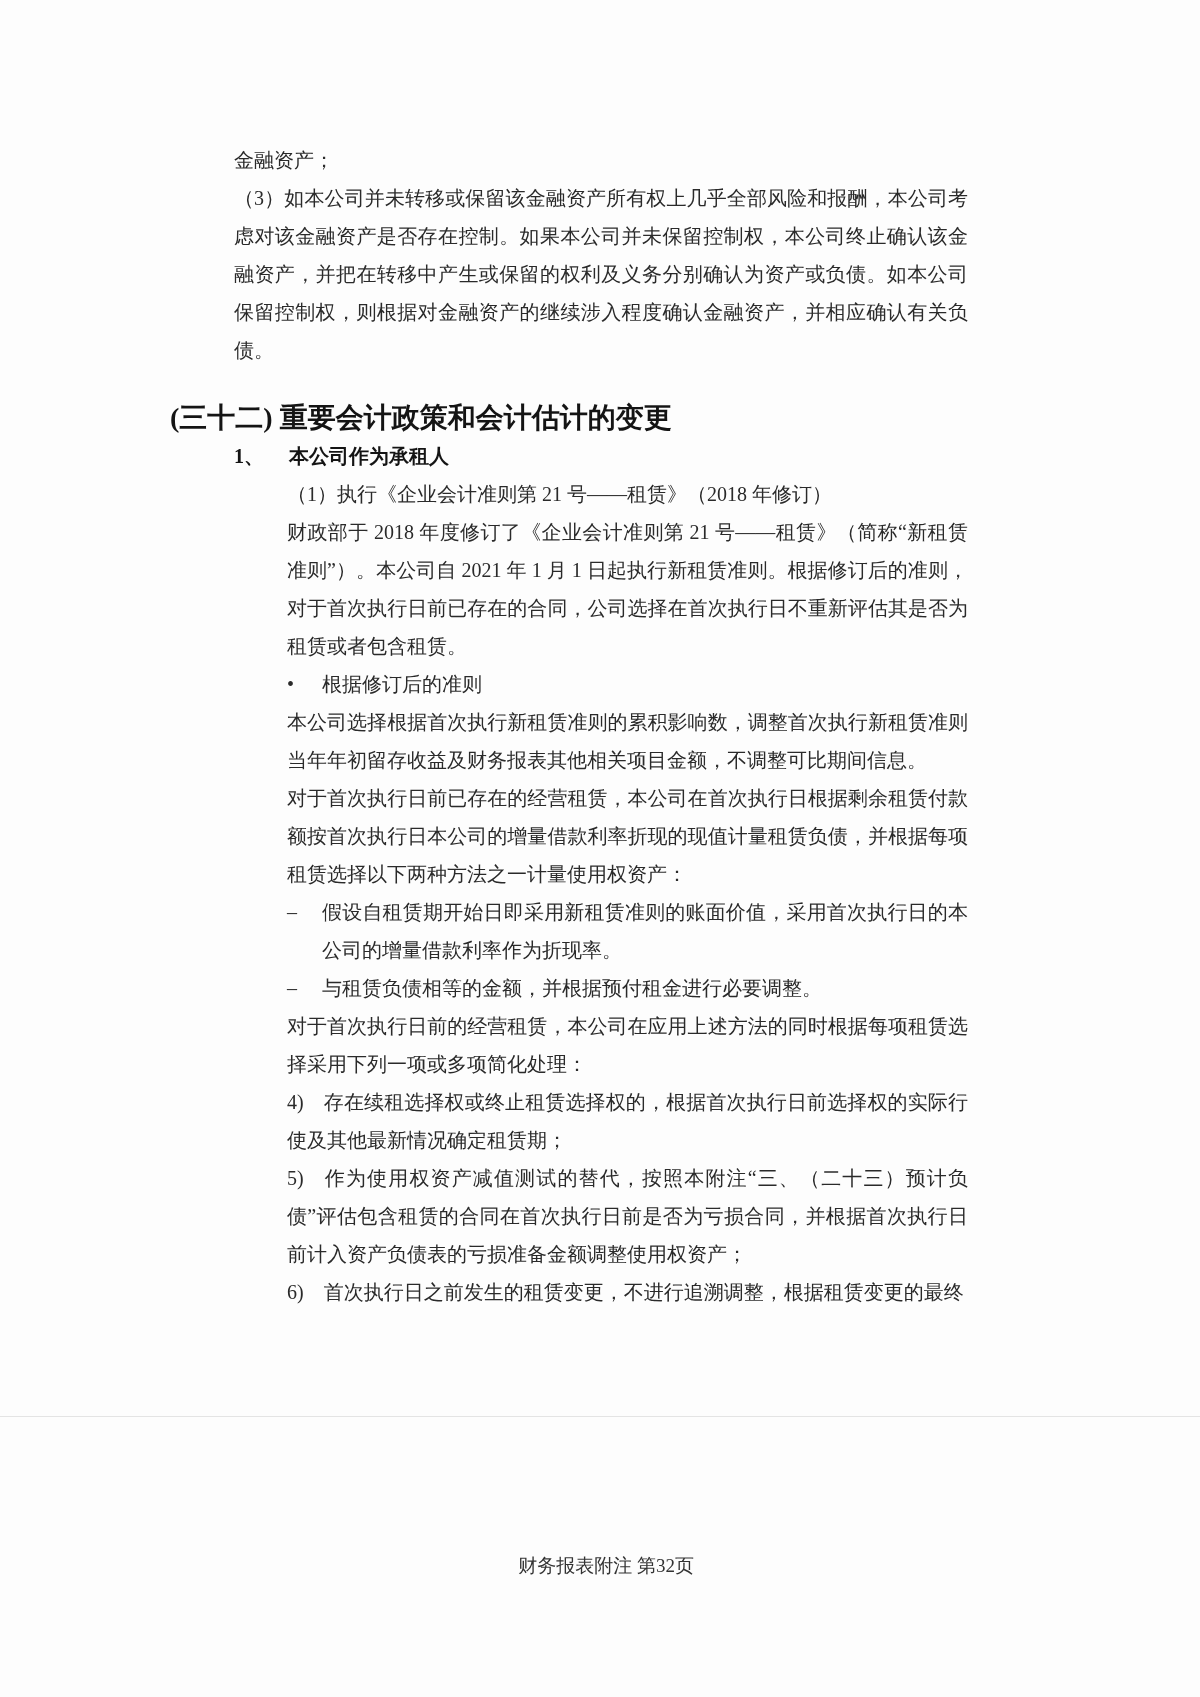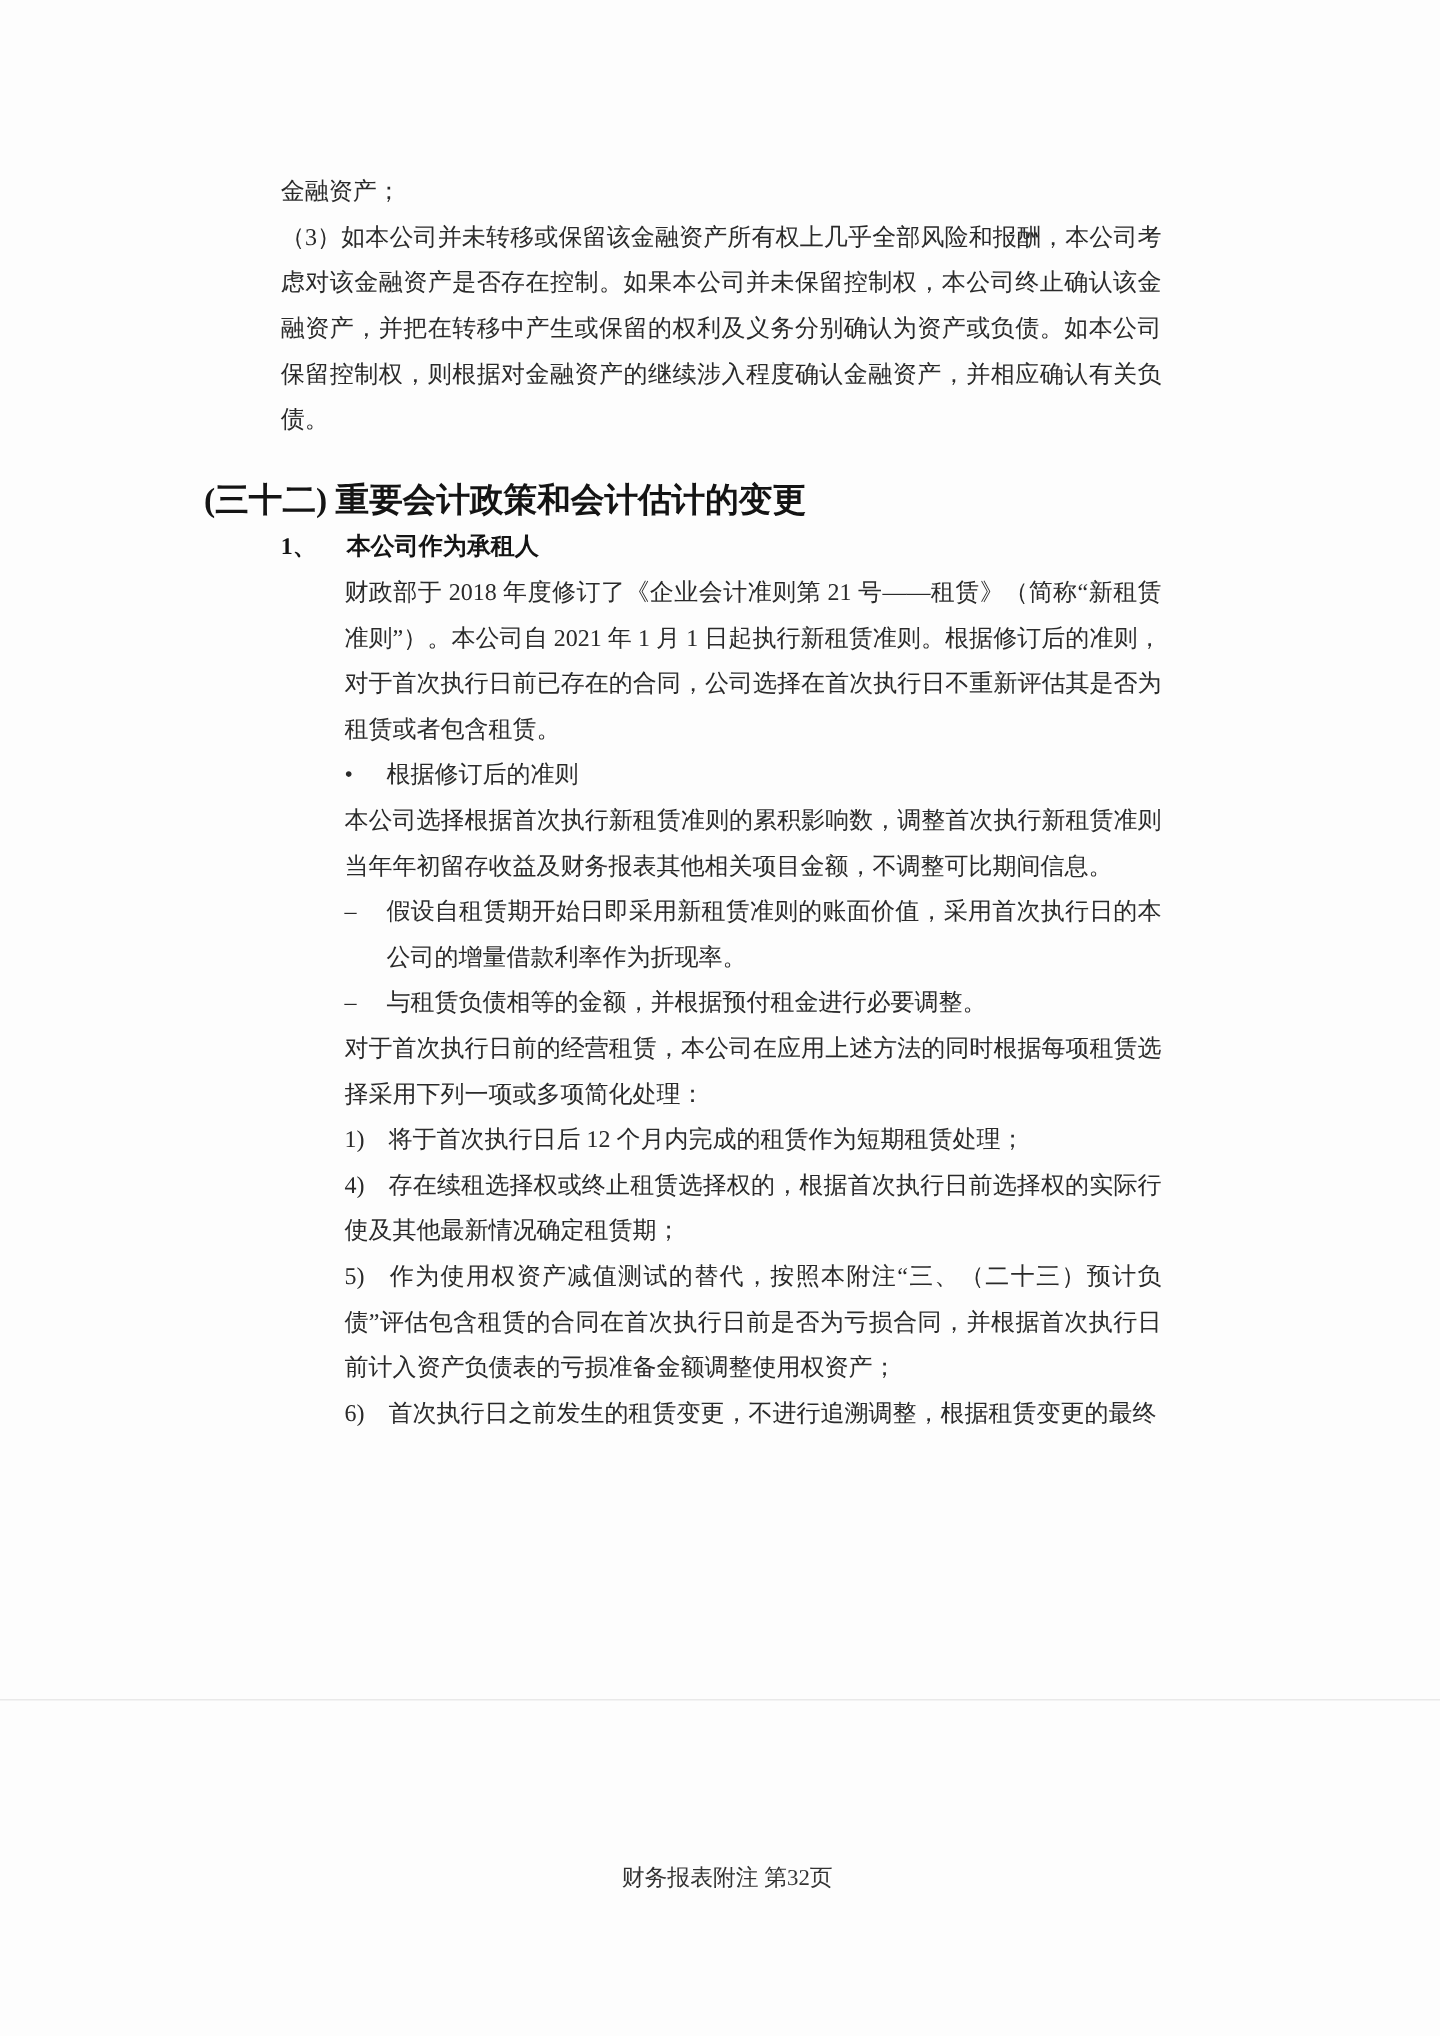--- a/index.html
+++ b/index.html
@@ -70,41 +70,42 @@
     <p class="l1 just">（3）如本公司并未转移或保留该金融资产所有权上几乎全部风险和报酬，本公司考虑对该金融资产是否存在控制。如果本公司并未保留控制权，本公司终止确认该金融资产，并把在转移中产生或保留的权利及义务分别确认为资产或负债。如本公司保留控制权，则根据对金融资产的继续涉入程度确认金融资产，并相应确认有关负债。</p>
 
     <h2 class="sec">(三十二) 重要会计政策和会计估计的变更</h2>
 
     <div class="subhead">
       <span class="sub-num">1、</span>
       <span class="sub-title">本公司作为承租人</span>
     </div>
 
     <div class="l2">
+      <p>（1）执行《企业会计准则第 21 号——租赁》（2018 年修订）</p>
       <p class="just">财政部于 2018 年度修订了《企业会计准则第 21 号——租赁》（简称“新租赁准则”）。本公司自 2021 年 1 月 1 日起执行新租赁准则。根据修订后的准则，对于首次执行日前已存在的合同，公司选择在首次执行日不重新评估其是否为租赁或者包含租赁。</p>
 
       <div class="li">
         <span class="marker">•</span>
         <span class="li-text">根据修订后的准则</span>
       </div>
 
       <p class="just">本公司选择根据首次执行新租赁准则的累积影响数，调整首次执行新租赁准则当年年初留存收益及财务报表其他相关项目金额，不调整可比期间信息。</p>
+      <p class="just">对于首次执行日前已存在的经营租赁，本公司在首次执行日根据剩余租赁付款额按首次执行日本公司的增量借款利率折现的现值计量租赁负债，并根据每项租赁选择以下两种方法之一计量使用权资产：</p>
 
       <div class="li">
         <span class="marker">–</span>
         <span class="li-text">假设自租赁期开始日即采用新租赁准则的账面价值，采用首次执行日的本公司的增量借款利率作为折现率。</span>
       </div>
       <div class="li">
         <span class="marker">–</span>
         <span class="li-text">与租赁负债相等的金额，并根据预付租金进行必要调整。</span>
       </div>
 
       <p class="just">对于首次执行日前的经营租赁，本公司在应用上述方法的同时根据每项租赁选择采用下列一项或多项简化处理：</p>
 
-      <p class="num-item just"><span class="num">1)</span><span>将于首次执行日后 12 个月内完成的租赁作为短期租赁处理；</span></p>
       <p class="num-item just"><span class="num">4)</span><span>存在续租选择权或终止租赁选择权的，根据首次执行日前选择权的实际行使及其他最新情况确定租赁期；</span></p>
       <p class="num-item just"><span class="num">5)</span><span>作为使用权资产减值测试的替代，按照本附注“三、（二十三）预计负债”评估包含租赁的合同在首次执行日前是否为亏损合同，并根据首次执行日前计入资产负债表的亏损准备金额调整使用权资产；</span></p>
       <p class="num-item just"><span class="num">6)</span><span>首次执行日之前发生的租赁变更，不进行追溯调整，根据租赁变更的最终</span></p>
     </div>
   </div>
 
   <div class="footer">财务报表附注 第32页</div>
   <div class="bottom-edge"></div>
 </div>
 

